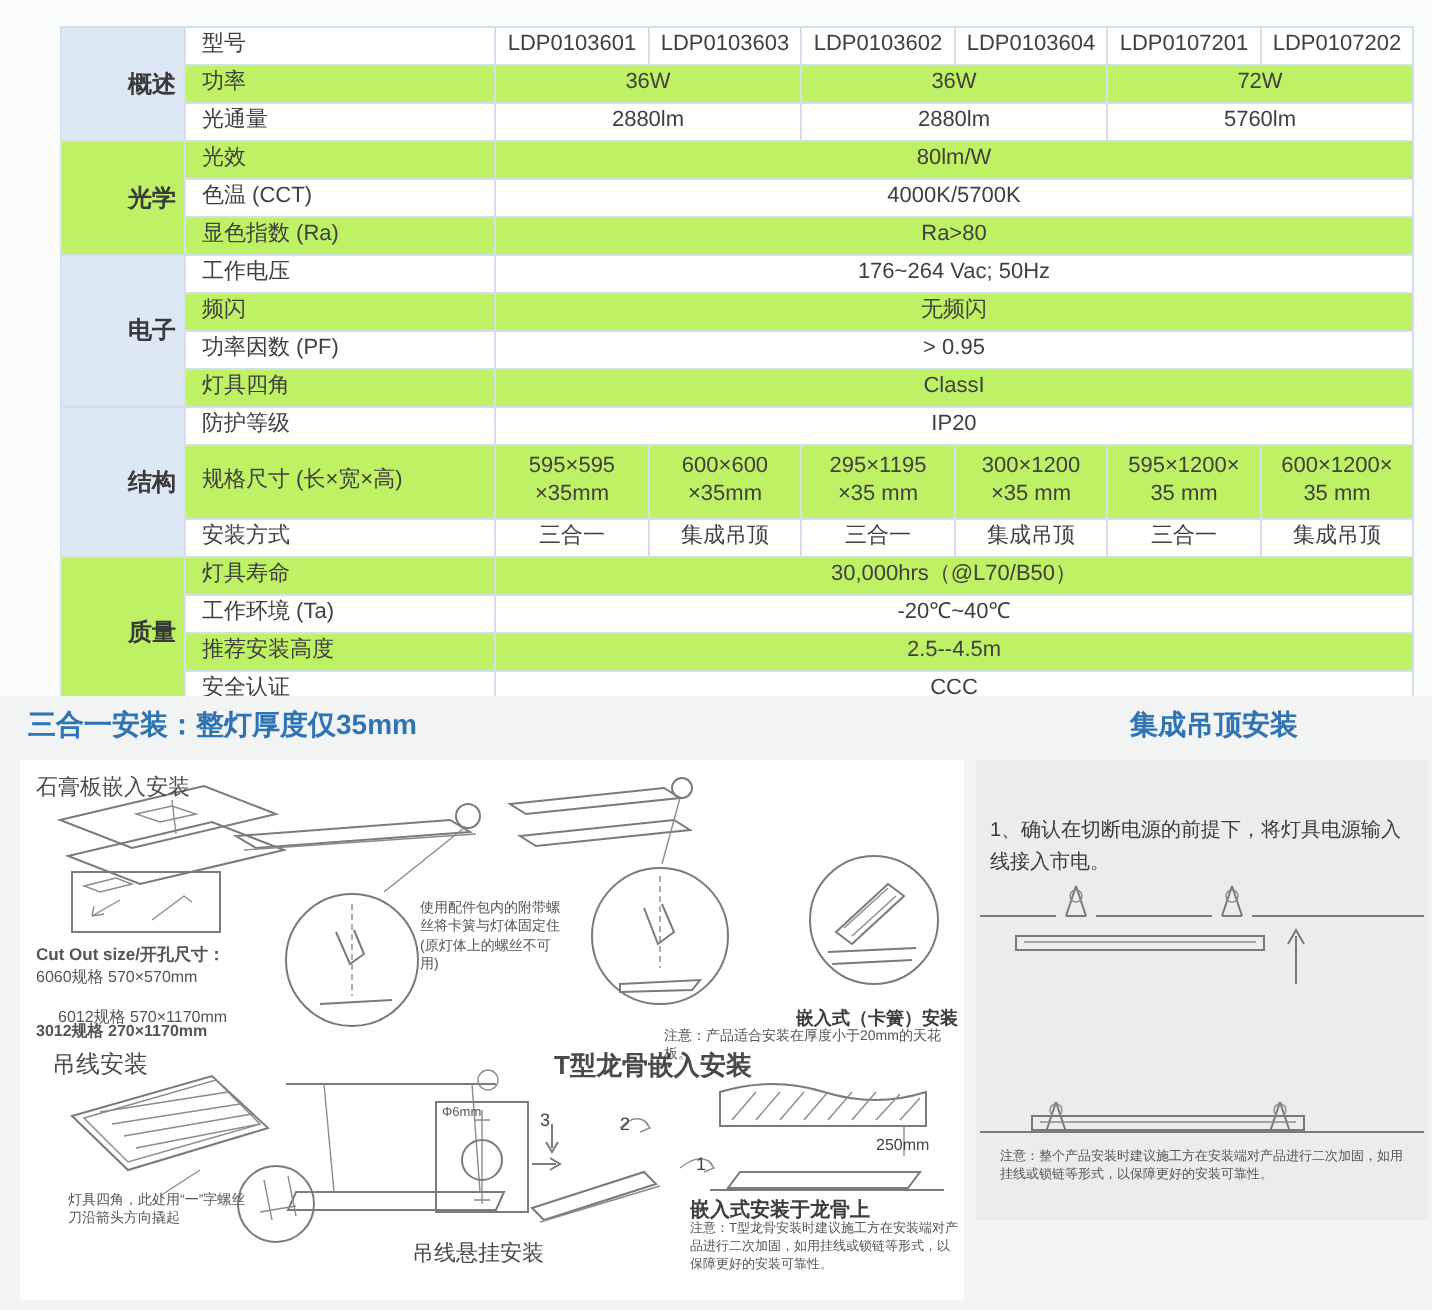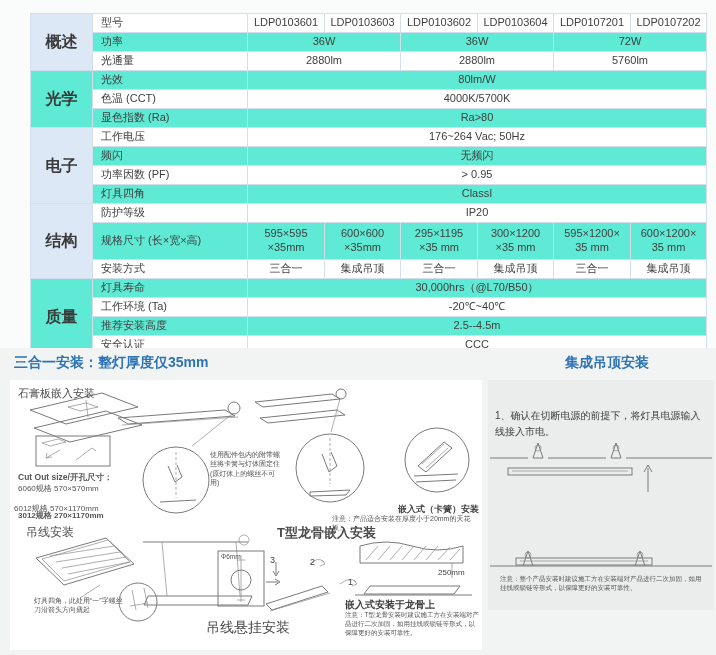--- a/index.html
+++ b/index.html
@@ -3,25 +3,25 @@
 <meta charset="utf-8">
 <style>
   html,body{margin:0;padding:0;}
   .page{position:relative;width:716px;height:655px;background:#fafbfb;overflow:hidden;
         font-family:"Liberation Sans",sans-serif;color:#404040;}
   
   .spec-table{position:absolute;left:30px;top:13px;width:676px;border-collapse:collapse;
               table-layout:fixed;font-size:11px;}
   .spec-table td{border:1px solid #d5dfec;padding:1px 4px;height:16px;background:#fff;
                  overflow:hidden;line-height:1.25;}
-  .spec-table tr.alt td{background:#5eead4;}
+  .spec-table tr.alt td{background:#bef264;}
   .spec-table td.lbl{text-align:left;padding-left:8px;}
   .spec-table td.val{text-align:center;}
   .spec-table tr.tall td{height:34px;}
-  .spec-table td.cat{background:#dce8f5;font-weight:bold;font-size:16px;text-align:center;color:#3a3a3a;}
+  .spec-table td.cat{background:#dce8f5;font-weight:bold;font-size:12px;text-align:right;color:#3a3a3a;}
   
   .bottom{position:absolute;left:0;top:348px;width:716px;height:307px;background:#f2f4f4;}
   .sec-title{position:absolute;font-size:14px;font-weight:bold;color:#2e74b5;}
   .left-panel{position:absolute;left:10px;top:32px;width:472px;height:270px;background:#ffffff;}
   .right-panel{position:absolute;left:488px;top:32px;width:226px;height:230px;background:#ebecec;}
   .lp-label{position:absolute;font-size:11px;color:#4a4a4a;}
   .tiny{font-size:7px;line-height:1.35;color:#555;}
   .cap{font-weight:bold;color:#3d3d3d;}
   svg{position:absolute;left:0;top:0;}
   .stk{stroke:#7a7a7a;fill:none;stroke-width:1;}
@@ -241,30 +241,30 @@
           <polygon class="stk" points="360,206 450,206 444,214 354,214"></polygon>
           <line class="stk" x1="345" y1="215" x2="462" y2="215"></line>
         </g>
       </svg>
 
       <div class="lp-label" style="left:8px;top:6px;">石膏板嵌入安装</div>
 
       <div class="lp-label" style="left:8px;top:92px;font-size:8.5px;font-weight:bold;color:#555;">Cut Out size/开孔尺寸：</div>
       <div class="tiny" style="position:absolute;left:8px;top:104px;font-size:8px;">6060规格  570×570mm</div>
       <div class="tiny" style="position:absolute;left:8px;top:131px;font-size:8px;font-weight:bold;">3012规格  270×1170mm</div>
-      <div class="tiny" style="position:absolute;left:4px;top:124px;font-size:8px;">6012规格  570×1170mm</div>
+      <div class="tiny" style="position:absolute;left:19px;top:124px;font-size:8px;">6012规格  570×1170mm</div>
 
       <div class="tiny" style="position:absolute;left:200px;top:70px;width:74px;">使用配件包内的附带螺丝将卡簧与灯体固定住(原灯体上的螺丝不可用)</div>
 
       <div class="cap" style="position:absolute;left:376px;top:123px;font-size:9px;padding-left:12px;">嵌入式（卡簧）安装</div>
       <div class="tiny" style="position:absolute;left:322px;top:134px;width:148px;font-size:7px;">注意：产品适合安装在厚度小于20mm的天花板。</div>
 
       <div class="lp-label" style="left:16px;top:144px;font-size:12px;">吊线安装</div>
       <div class="tiny" style="position:absolute;left:24px;top:216px;width:92px;">灯具四角，此处用“一”字螺丝刀沿箭头方向撬起</div>
-      <div class="lp-label" style="left:196px;top:239px;font-size:14px;">吊线悬挂安装</div>
+      <div class="lp-label" style="left:196px;top:239px;font-size:11px;">吊线悬挂安装</div>
 
       <div class="tiny" style="position:absolute;left:211px;top:173px;font-size:6.5px;">Φ6mm</div>
       <div class="tiny" style="position:absolute;left:260px;top:174px;font-size:9px;color:#444;">3</div>
       <div class="tiny" style="position:absolute;left:300px;top:176px;font-size:9px;color:#444;">2</div>
       <div class="tiny" style="position:absolute;left:338px;top:196px;font-size:9px;color:#444;">1</div>
 
       <div class="lp-label" style="left:267px;top:144px;font-size:13px;font-weight:bold;">T型龙骨嵌入安装</div>
       <div class="tiny" style="position:absolute;left:428px;top:188px;font-size:8px;color:#444;">250mm</div>
       <div class="cap" style="position:absolute;left:335px;top:218px;font-size:10px;">嵌入式安装于龙骨上</div>
       <div class="tiny" style="position:absolute;left:335px;top:231px;width:136px;font-size:6.5px;">注意：T型龙骨安装时建议施工方在安装端对产品进行二次加固，如用挂线或锁链等形式，以保障更好的安装可靠性。</div>

